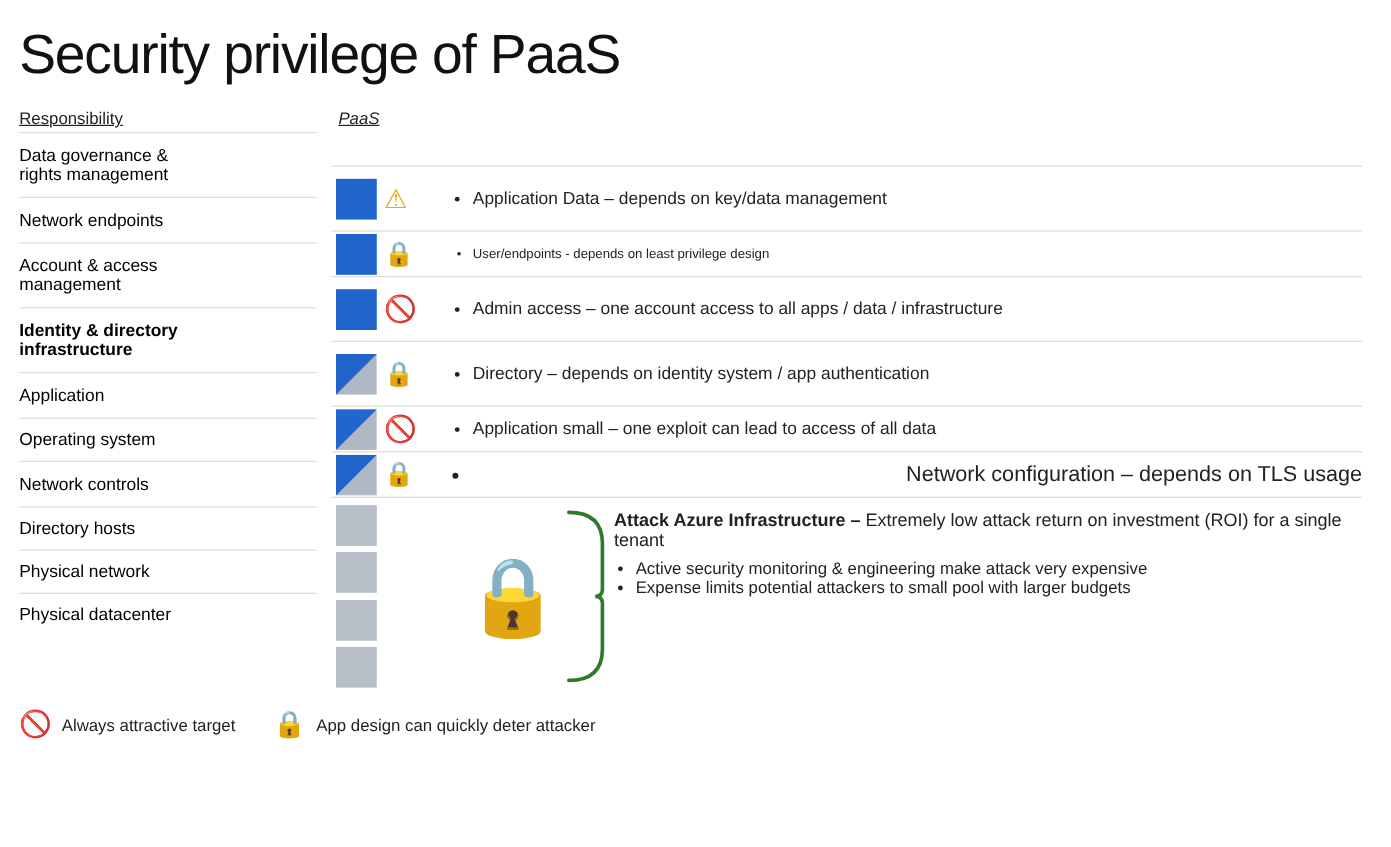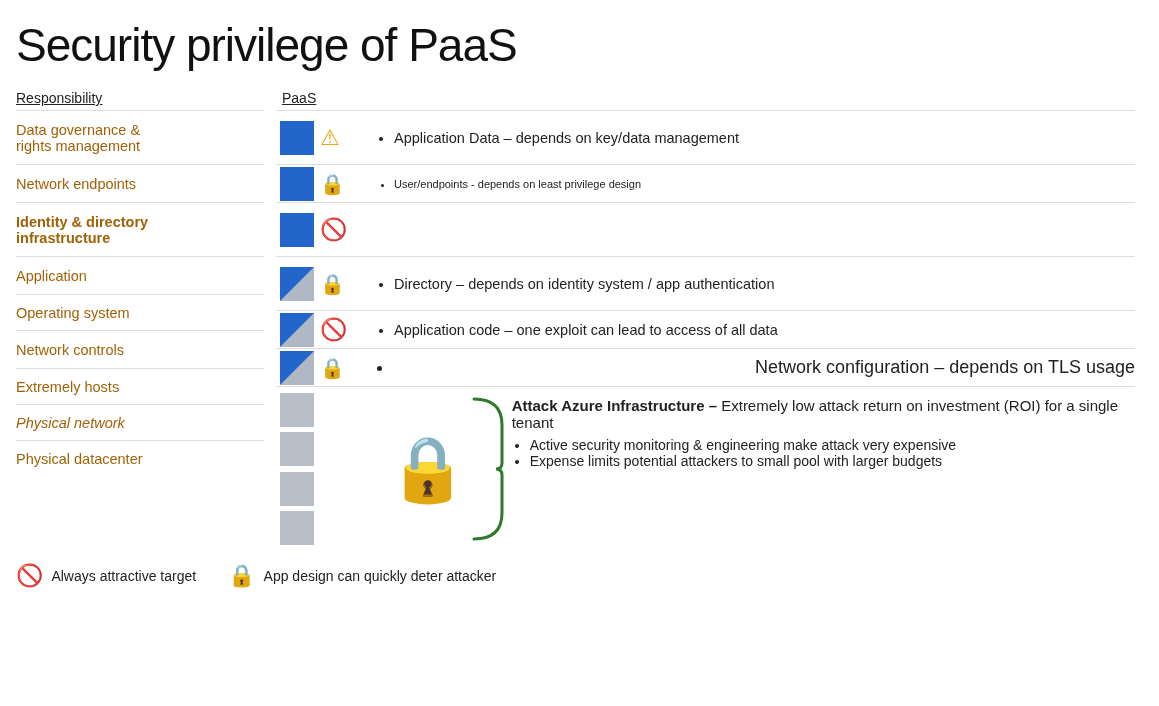--- a/index.html
+++ b/index.html
@@ -35,21 +35,21 @@
       font-weight: 400;
       padding-bottom: 4px;
       height: 28px;
       display: flex;
       align-items: flex-end;
     }
     .resp-item {
       display: flex;
       align-items: center;
       font-size: 14.5px;
-      color: #a16207;
+      color: #000000;
       border-top: 1px solid #ddd;
     }
     .paas-header {
       font-size: 14px;
       text-decoration: underline;
       font-weight: 400;
       padding-bottom: 4px;
       height: 28px;
       display: flex;
       align-items: flex-end;
@@ -144,50 +144,53 @@
     <div class="resp-header">Responsibility</div>
 
     <div class="resp-item row-h1" style="min-height:54px;">
       <span>Data governance &amp;<br>rights management</span>
     </div>
 
     <div class="resp-item row-h2" style="min-height:38px;">
       <span>Network endpoints</span>
     </div>
 
+    <div class="resp-item row-h1" style="min-height:54px;">
+      <span>Account &amp; access<br>management</span>
+    </div>
 
     <div class="resp-item row-h1" style="min-height:54px;font-weight:bold;">
       <span>Identity &amp; directory<br>infrastructure</span>
     </div>
 
     <div class="resp-item row-h2" style="min-height:38px;">
       <span>Application</span>
     </div>
 
     <div class="resp-item row-h2" style="min-height:36px;">
       <span>Operating system</span>
     </div>
 
     <div class="resp-item row-h2" style="min-height:38px;">
       <span>Network controls</span>
     </div>
     <div class="resp-item row-h2" style="min-height:36px;">
-      <span>Extremely hosts</span>
-    </div>
-    <div class="resp-item row-h2" style="min-height:36px;font-style:italic;">
+      <span>Directory hosts</span>
+    </div>
+    <div class="resp-item row-h2" style="min-height:36px;">
       <span>Physical network</span>
     </div>
     <div class="resp-item row-h2" style="min-height:36px;">
       <span>Physical datacenter</span>
     </div>
   </div>
 
   <div style="display:flex; flex-direction:column; flex:1;">
 
-    <div style="display:flex; flex-direction:row;">
+    <div style="display:flex; flex-direction:column;font-style:italic;">
       <div style="width:110px; flex-shrink:0;">
         <div class="paas-header">PaaS</div>
       </div>
       <div style="flex:1;">
         <div class="content-header"></div>
       </div>
     </div>
 
     <div style="display:flex; flex-direction:row; border-top:1px solid #ddd; min-height:54px; align-items:center;">
       <div style="width:110px; flex-shrink:0; display:flex; align-items:center; gap:6px; padding-left:4px;">
@@ -211,20 +214,25 @@
             <li>User/endpoints - depends on least privilege design</li>
           </ul>
       </div>
     </div>
 
     <div style="display:flex; flex-direction:row; border-top:1px solid #ddd; min-height:54px; align-items:center;">
       <div style="width:110px; flex-shrink:0; display:flex; align-items:center; gap:6px; padding-left:4px;">
         <div class="blue-sq"></div>
         <span class="icon-no">🚫</span>
       </div>
+      <div style="flex:1; padding-left:8px; font-size:14.5px;">
+        <ul>
+            <li>Admin access – one account access to all apps / data / infrastructure</li>
+          </ul>
+      </div>
     </div>
 
     <div style="display:flex; flex-direction:row; border-top:1px solid #ddd; min-height:54px; align-items:center;">
       <div style="width:110px; flex-shrink:0; display:flex; align-items:center; gap:6px; padding-left:4px;">
         <div class="half-sq"></div>
         <span class="icon-lock-green">🔒</span>
       </div>
       <div style="flex:1; padding-left:8px; font-size:14.5px;">
         <ul>
             <li>Directory – depends on identity system / app authentication</li>
@@ -232,21 +240,21 @@
       </div>
     </div>
 
     <div style="display:flex; flex-direction:row; border-top:1px solid #ddd; min-height:38px; align-items:center;">
       <div style="width:110px; flex-shrink:0; display:flex; align-items:center; gap:6px; padding-left:4px;">
         <div class="half-sq"></div>
         <span class="icon-no">🚫</span>
       </div>
       <div style="flex:1; padding-left:8px; font-size:14.5px;">
         <ul>
-            <li>Application code – one exploit can lead to access of all data</li>
+            <li>Application small – one exploit can lead to access of all data</li>
           </ul>
       </div>
     </div>
 
     <div style="display:flex; flex-direction:row; border-top:1px solid #ddd; min-height:38px; align-items:center;">
       <div style="width:110px; flex-shrink:0; display:flex; align-items:center; gap:6px; padding-left:4px;">
         <div class="half-sq"></div>
         <span class="icon-lock-green">🔒</span>
       </div>
       <div style="flex:1; padding-left:8px; font-size:18px;text-align:right;">

